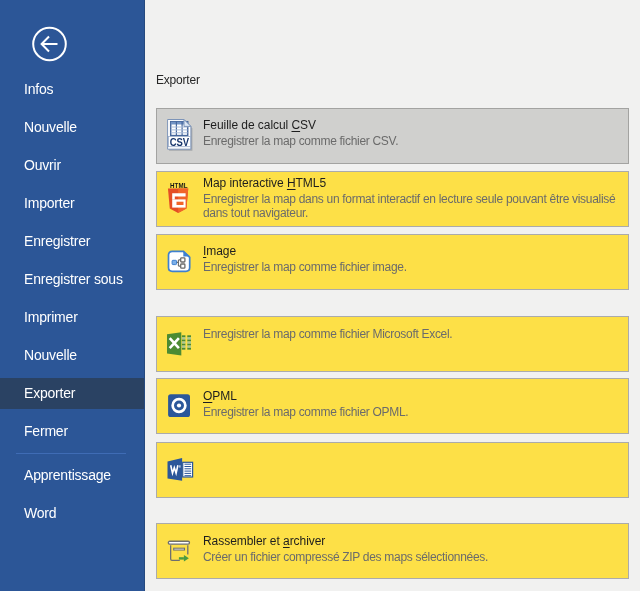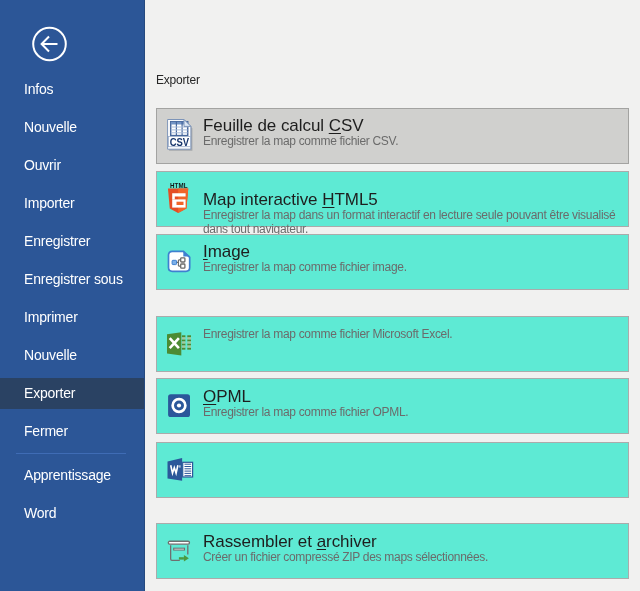--- a/index.html
+++ b/index.html
@@ -2,25 +2,25 @@
 <html lang="fr"><head><meta charset="utf-8"><title>Exporter</title>
 <style>
 html,body{margin:0;padding:0}
 body{position:relative;width:640px;height:591px;overflow:hidden;background:#f1f1f0;font-family:"Liberation Sans",sans-serif;}
 #side{position:absolute;left:0;top:0;width:145px;height:591px;background:#2c5697;border-right:1px solid #26497e;box-sizing:border-box;}
 .nav{position:absolute;left:0;width:144px;height:31px;display:flex;align-items:center;padding-left:24px;box-sizing:border-box;color:#fff;font-size:14px;letter-spacing:-0.2px;}
 .nav.sel{background:#2a4263;}
 #sep{position:absolute;left:16px;top:453px;width:110px;height:1px;background:#3f6cb5;}
 #back{position:absolute;left:30px;top:25px;}
 #hdr{position:absolute;left:156px;top:72.5px;font-size:12px;color:#262626;letter-spacing:-0.2px;}
-.row{position:absolute;left:156px;width:473px;height:56px;box-sizing:border-box;border:1px solid #ababab;background:#5eead4;display:flex;align-items:flex-start;}
+.row{position:absolute;left:156px;width:473px;height:56px;box-sizing:border-box;border:1px solid #ababab;background:#fde047;display:flex;align-items:flex-start;}
 .row.sel{background:#d0d0ce;border-color:#a3a3a1;}
 .ic{flex:0 0 26px;margin-left:10px;display:flex;justify-content:flex-start;align-items:center;align-self:center;text-decoration:underline;}
 .tx{margin-left:10px;flex:1 1 auto;padding-right:11px;padding-top:9.5px;}
-.t{font-size:17px;color:#1e1e1e;line-height:15px;letter-spacing:-0.05px;}
+.t{font-size:12px;color:#1e1e1e;line-height:15px;letter-spacing:-0.05px;}
 .d{font-size:12px;color:#6b6b6b;line-height:14px;letter-spacing:-0.3px;margin-top:1px;}
 u{text-decoration:underline;text-underline-offset:2px;}
 svg{display:block}
 </style></head>
 <body>
 <div id="side"></div>
 <svg id="back" width="40" height="40">
   <circle cx="19.5" cy="19" r="16.3" fill="none" stroke="#fff" stroke-width="2"></circle>
   <line x1="12" y1="19" x2="27.5" y2="19" stroke="#fff" stroke-width="2"></line>
   <path d="M19 11.5 L11.6 19 L19 26.5" fill="none" stroke="#fff" stroke-width="2" stroke-linejoin="miter"></path>
@@ -68,21 +68,21 @@
   <div class="ic">
       <svg width="26" height="34" viewBox="0 0 26 34">
     <text x="11.75" y="5.9" text-anchor="middle" font-family="Liberation Sans" font-size="7.6" font-weight="bold" fill="#151515" letter-spacing="0.1" textLength="17.6" lengthAdjust="spacingAndGlyphs">HTML</text>
     <path d="M0.95 6.5 H21.25 L19.45 26.4 L11.1 31.1 L2.75 26.4 Z" fill="#e44d26"></path>
     <path d="M11.1 6.5 H21.25 L19.45 26.4 L11.1 31.1 Z" fill="#f16529"></path>
     <path d="M5.2 11.3 H18.6 V14.5 H7.8 V17.4 H5.2 Z" fill="#fff"></path>
     <path d="M5.2 17.4 H18.6 V25.6 H5.2 Z" fill="#fff"></path>
     <rect x="9.5" y="19.7" width="7" height="3.3" fill="#f16529"></rect>
   </svg>
     </div>
-  <div class="tx" style="padding-top:20px">
+  <div class="tx" style="padding-top:4px">
     <div class="t">Map interactive <u>H</u>TML5</div>
     <div class="d">Enregistrer la map dans un format interactif en lecture seule pouvant être visualisé dans tout navigateur.</div>
   </div>
 </div>
 
 <div class="row" style="top:233.5px">
   <div class="ic">
       <svg width="26" height="24" viewBox="0 0 26 24">
     <path d="M5.3 1.3 H16.5 L22.7 7.4 V17.6 Q22.7 21.4 18.9 21.4 H5.3 Q1.5 21.4 1.5 17.6 V5.1 Q1.5 1.3 5.3 1.3 Z" fill="#fff" stroke="#3f80d0" stroke-width="1.7"></path>
     <path d="M16.3 0.9 L23.3 6.4 H16.3 Z" fill="#3f80d0"></path>

